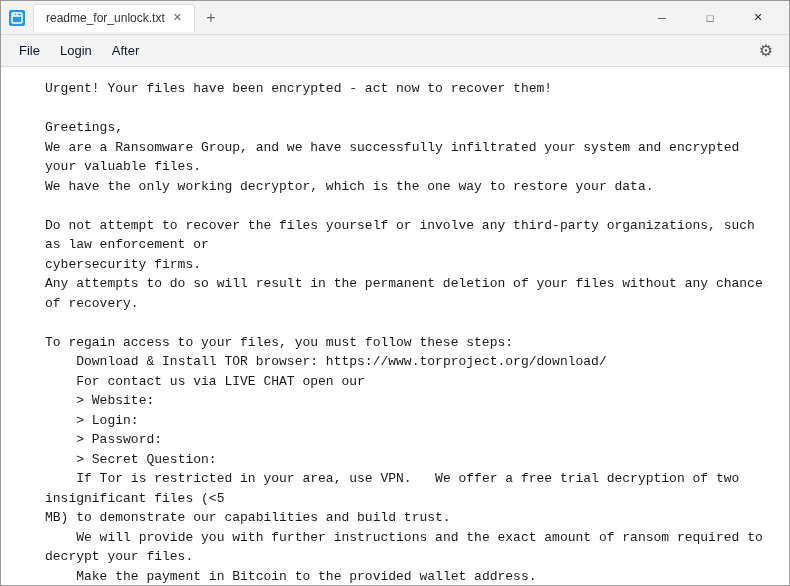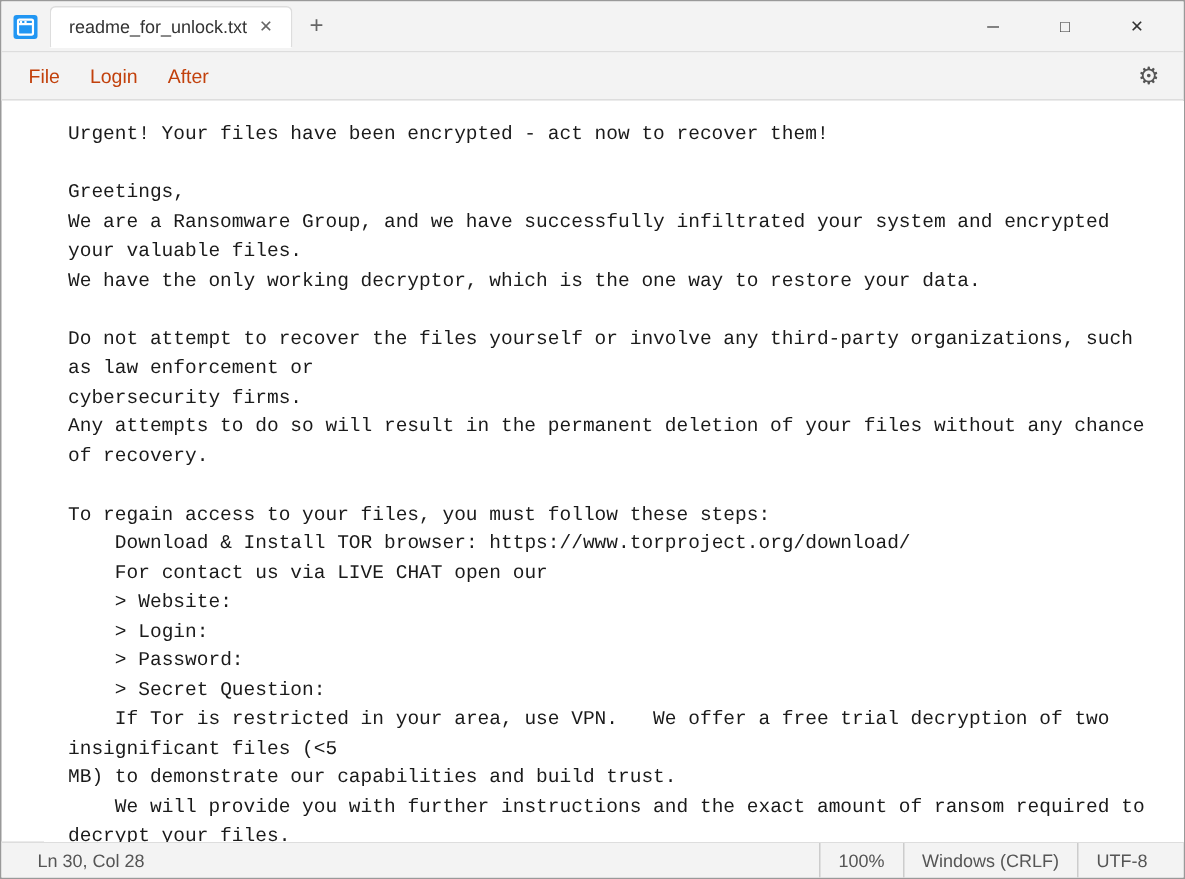--- a/index.html
+++ b/index.html
@@ -119,21 +119,21 @@
       display: flex;
       align-items: center;
       padding: 0 8px;
       border-bottom: 1px solid #ddd;
       flex-shrink: 0;
     }
 
     .menu-item {
       padding: 4px 10px;
       font-size: 13px;
-      color: #c2410c;
+      color: #0f172a;
       cursor: pointer;
       border-radius: 3px;
     }
 
     .menu-bar-spacer {
       flex: 1;
     }
 
     .settings-icon {
       padding: 4px 8px;
@@ -258,20 +258,13 @@
 After that, the decryptor will be destroyed, and your files will remain encrypted forever.
 Do not ignore this message or attempt to deceive us.
 We have already infiltrated your system, and we can easily detect any attempts to bypass our ransom demands.
 
 Take this situation seriously and act quickly to recover your files.
 Write to us in the chat to begin the process.
 
 Sincerely, Ransomware Group</div>
   </div>
 
-  <div class="status-bar">
-    <div class="status-item">Ln 30, Col 28</div>
-    <div class="status-bar-spacer"></div>
-    <div class="status-item">100%</div>
-    <div class="status-item">Windows (CRLF)</div>
-    <div class="status-item">UTF-8</div>
-  </div>
 </div>
 
 </body></html>

